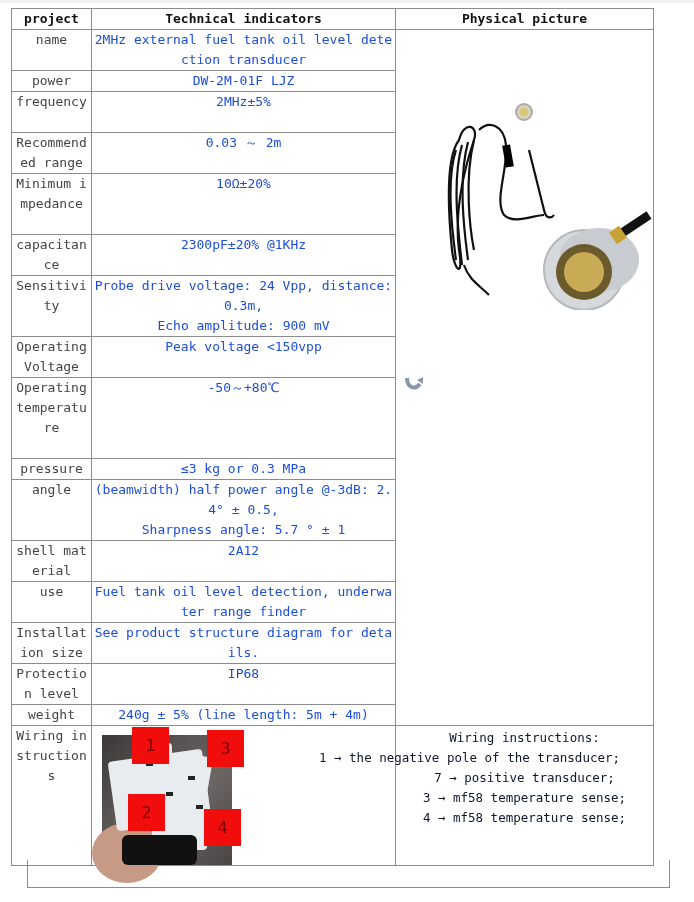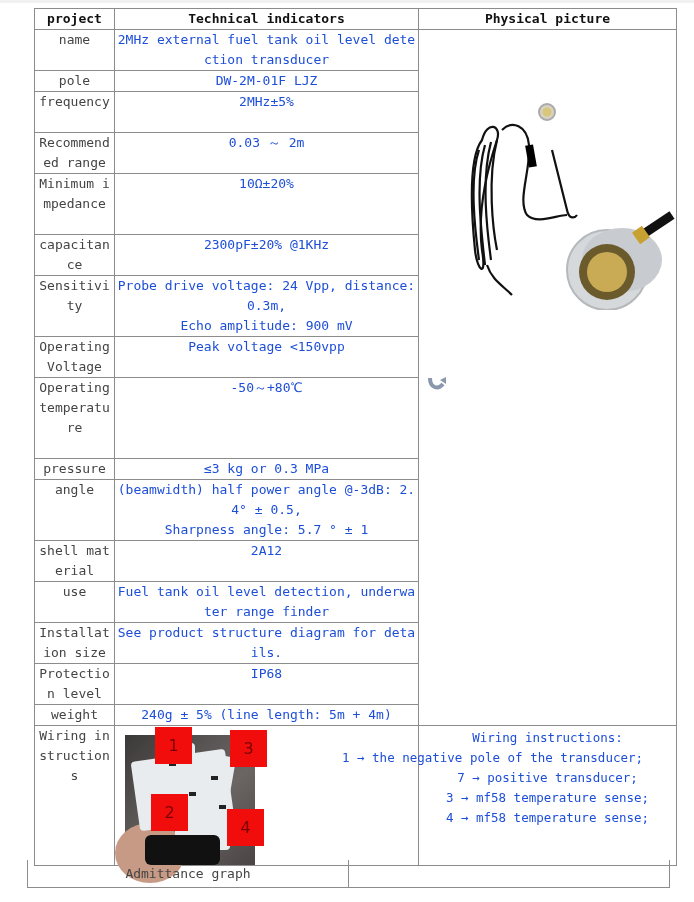--- a/index.html
+++ b/index.html
@@ -1,36 +1,36 @@
 <!DOCTYPE html>
 <html><head>
 <meta charset="utf-8">
 <style>
   html, body { margin:0; padding:0; background:#ffffff; }
   body { width:694px; height:902px; position:relative; overflow:hidden;
          font-family:"DejaVu Serif", "Liberation Serif", serif; color:#333; }
   .topline { position:absolute; left:0; top:0; width:694px; height:3px; background:#f1f1f1; }
-  table.spec { position:absolute; left:34px; top:8px; width:642px; border-collapse:collapse; table-layout:fixed;padding-left:43px; }
+  table.spec { position:absolute; left:11px; top:8px; width:642px; border-collapse:collapse; table-layout:fixed;padding-left:43px; }
   table.spec td, table.spec th { border:1px solid #8c8c8c; padding:0 2px; vertical-align:top;
          text-align:center; font-size:13px; line-height:20px; font-weight:normal; word-break:break-all; }
   table.spec th { font-family:"DejaVu Sans Mono", "Liberation Mono", monospace; font-weight:bold; font-size:13px; color:#111; height:20px; line-height:20px; }
   td.label { font-family:"DejaVu Sans Mono", "Liberation Mono", monospace; font-size:12.5px; color:#444;margin-top:30px; }
   td.val { font-family:"DejaVu Sans Mono", "Liberation Mono", monospace; font-size:12.5px; color:#1d4ed8; word-break:normal; }
   td.pic { position:relative; vertical-align:top; padding:0; }
   .product-photo { position:absolute; left:38px; top:70px; width:225px; height:210px; }
   .rotate-icon { position:absolute; left:8px; top:344px; width:24px; height:18px; }
   .wiring-photo { position:relative; width:130px; height:130px; margin:9px 0 0 10px;
        background:linear-gradient(135deg,#3b3838 0%,#5a5555 35%,#6b6664 60%,#4a4544 100%); overflow:visible; }
   .wp-conn { position:absolute; background:#e9ecef; border-radius:4px; }
   .wp-dark { position:absolute; background:#111; }
   .wp-skin { position:absolute; background:#c79a86; border-radius:50%; }
   .pin { position:absolute; width:7px; height:4px; background:#222; }
   .redbox { position:absolute; width:37px; height:37px; background:#f20d0d; color:#7a0000;
       font-family:"DejaVu Sans", sans-serif; font-size:16px; line-height:37px; text-align:center; }
-  .wiring-text { font-family:"DejaVu Sans Mono", "Liberation Mono", monospace; font-size:12.5px; color:#1d4ed8; line-height:20px; text-align:center; padding-top:2px; }
+  .wiring-text { font-family:"DejaVu Sans Mono", "Liberation Mono", monospace; font-size:12.5px; color:#0f172a; line-height:20px; text-align:center; padding-top:2px; }
   .bottom { position:absolute; left:27px; top:860px; width:641px; height:27px; border:1px solid #8c8c8c; border-top:none; display:flex; }
   .bottom div { font-family:"DejaVu Sans Mono", "Liberation Mono", monospace; font-size:13px; color:#444; text-align:center; line-height:27px; }
   .bottom .b1 { width:320px; border-right:1px solid #8c8c8c; }
   .bottom .b2 { flex:1; }
 </style>
 </head>
 <body>
 
 <div class="topline"></div>
 
@@ -71,21 +71,21 @@
         <path d="M185 135 L215 115" stroke="#111" stroke-width="9"></path>
         <rect x="178" y="128" width="12" height="14" fill="#c8a133" transform="rotate(-35 184 135)"></rect>
       </svg>
       <svg class="rotate-icon" viewBox="0 0 24 18">
         <path d="M3 4 C3 14 11 16 16 10" fill="none" stroke="#8a97ad" stroke-width="4"></path>
         <path d="M13 6 L19 3 L19 10 Z" fill="#8a97ad"></path>
       </svg>
     </td>
   </tr>
   <tr style="height:20px">
-    <td class="label">pole</td>
+    <td class="label">power</td>
     <td class="val">DW-2M-01F LJZ</td>
   </tr>
   <tr style="height:41px">
     <td class="label">frequency</td>
     <td class="val">2MHz±5%</td>
   </tr>
   <tr style="height:41px">
     <td class="label">Recommended range</td>
     <td class="val">0.03 ～ 2m</td>
   </tr>
@@ -171,14 +171,13 @@
         <div>7 → positive transducer;</div>
         <div>3 → mf58 temperature sense;</div>
         <div>4 → mf58 temperature sense;</div>
       </div>
     </td>
   </tr>
 </tbody>
   </table>
 
 <div class="bottom">
-  <div class="b1">Admittance graph</div>
 </div>
 
 </body></html>

